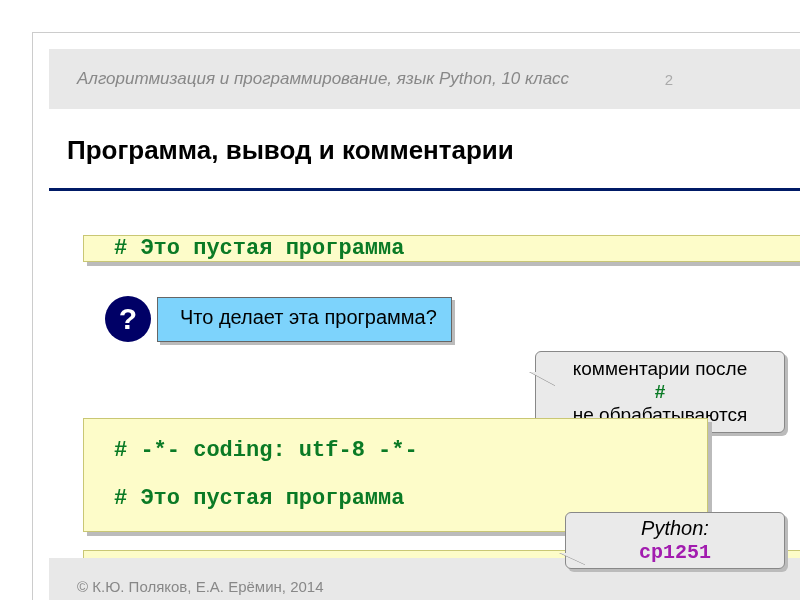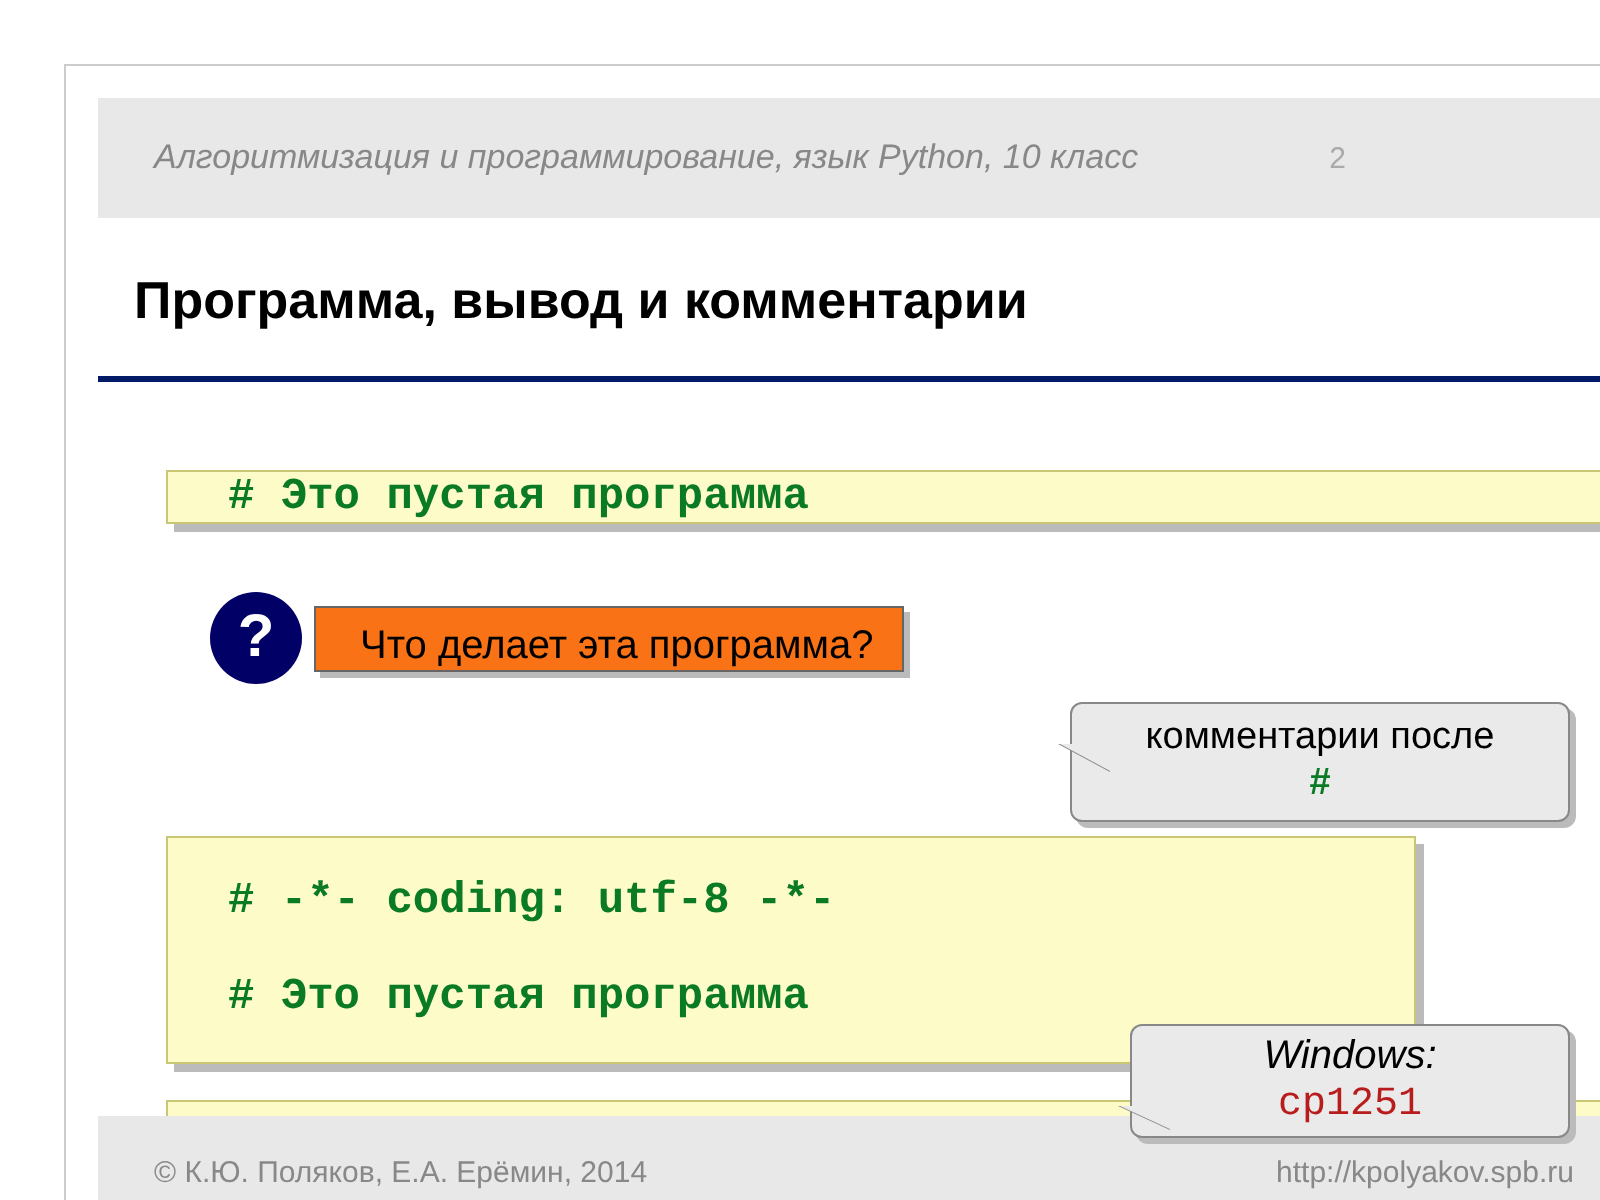--- a/index.html
+++ b/index.html
@@ -68,24 +68,24 @@
     display: flex;
     align-items: center;
     justify-content: center;
     font-size: 30px;
     font-weight: bold;
     margin-right: -10px;
     z-index: 2;
     position: relative;
   }
   .question-box {
-    background: #f97316;
+    background: #7dd3fc;
     border: 1px solid #666;
     box-shadow: 3px 3px 0 #bbb;
-    padding: 8px 14px 0 22px;
+    padding: 8px 14px 12px 22px;
     font-size: 20px;
     color: #000;
   }
   .callout {
     position: absolute;
     background: #eaeaea;
     border: 1px solid #888;
     border-radius: 6px;
     box-shadow: 3px 3px 0 #bbb;
     padding: 6px 14px;
@@ -121,21 +121,21 @@
     border: 1px solid #888;
     border-radius: 6px;
     box-shadow: 3px 3px 0 #bbb;
     padding: 4px 18px 4px;
     font-size: 20px;
     text-align: center;
     z-index: 5;
     width: 220px;
   }
   .windows-callout .win-label { font-style: italic; color: #000; }
-  .windows-callout .cp { color: #b91c1c; font-family: "Courier New", monospace; font-weight: normal; }
+  .windows-callout .cp { color: #a21caf; font-family: "Courier New", monospace; font-weight: bold; }
   .windows-callout .callout-tail {
     position: absolute;
     left: -22px; top: 24px;
     width: 0; height: 0;
     border-style: solid;
     border-width: 0 26px 12px 0;
     border-color: transparent #eaeaea transparent transparent;
     filter: drop-shadow(-1px 0 0 #888);
   }
   .footer-bar {
@@ -166,42 +166,42 @@
   </div>
 
   <div class="question-row">
     <div class="question-badge">?</div>
     <div class="question-box">Что делает эта программа?</div>
   </div>
 
   <div class="callout callout1">
     <div class="callout-tail"></div>
     <span>комментарии после </span><span class="hash">#</span><br>
+    <span>не обрабатываются</span>
   </div>
 
   <div class="callout callout2">
     <div class="callout-tail"></div>
     <span>кодировка utf-8</span><br>
     <span>по умолчанию)</span>
   </div>
 
   <div class="code-box second">
     <div># -*- coding: utf-8 -*-</div>
     <div># Это пустая программа</div>
   </div>
 
   <div class="windows-callout">
     <div class="callout-tail"></div>
-    <span class="win-label">Windows:</span><br>
+    <span class="win-label">Python:</span><br>
     <span class="cp">cp1251</span>
   </div>
 
   <div class="code-box third">
     <div>"""</div>
     <div>"""</div>
   </div>
 
 </div>
 
 <div class="footer-bar">
   <span>© К.Ю. Поляков, Е.А. Ерёмин, 2014</span>
-  <span>http://kpolyakov.spb.ru</span>
 </div>
 
 </body></html>

